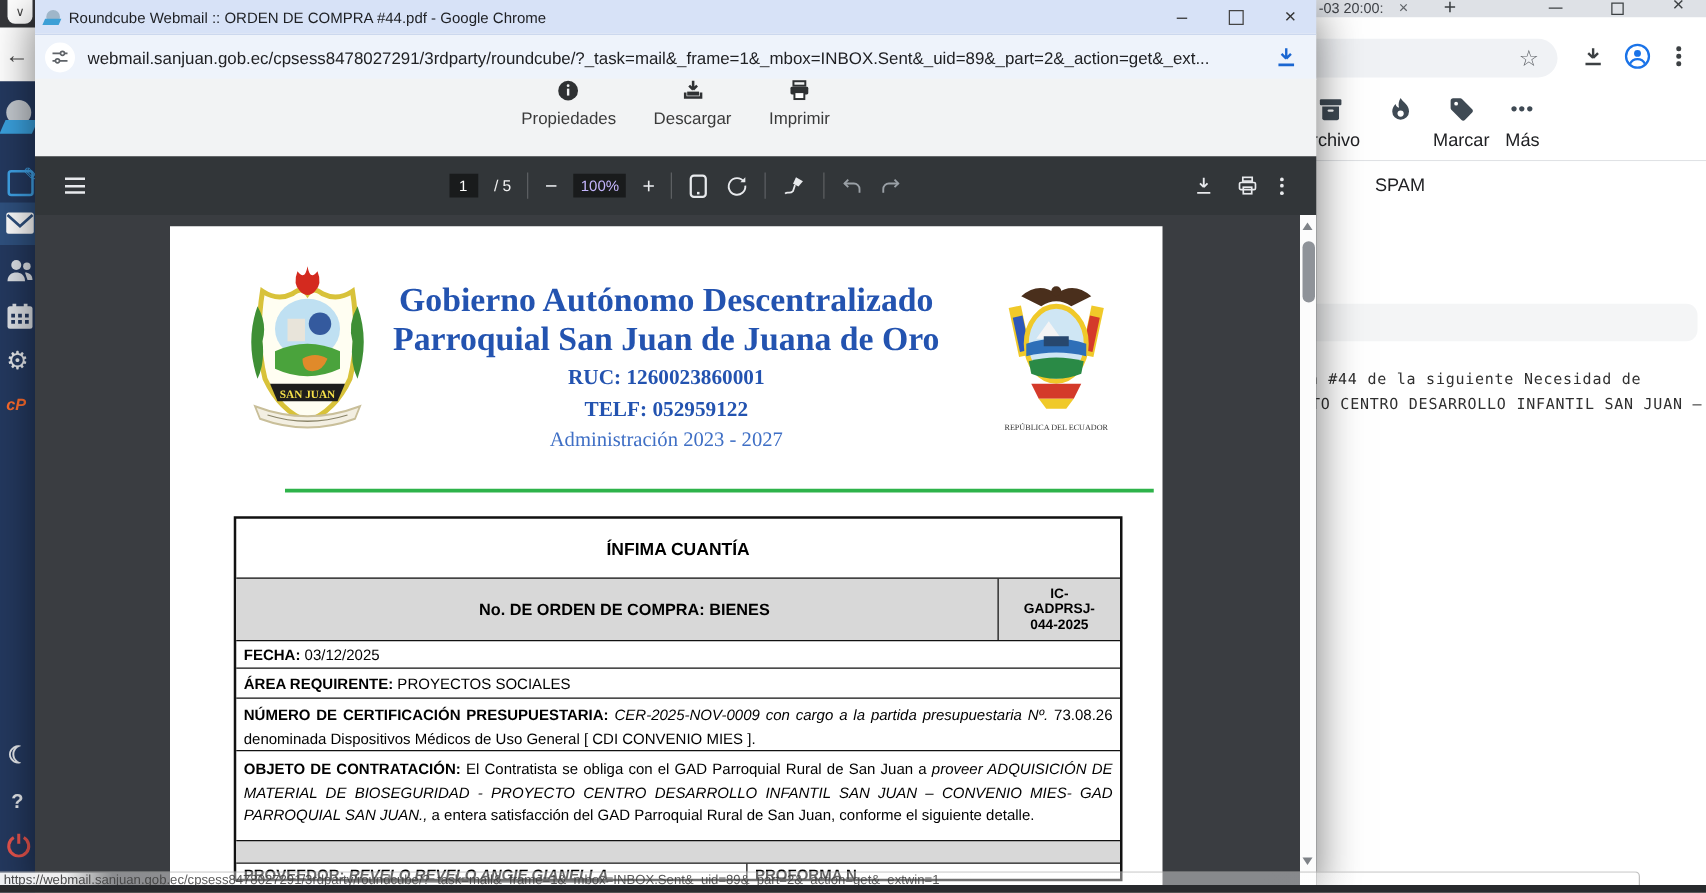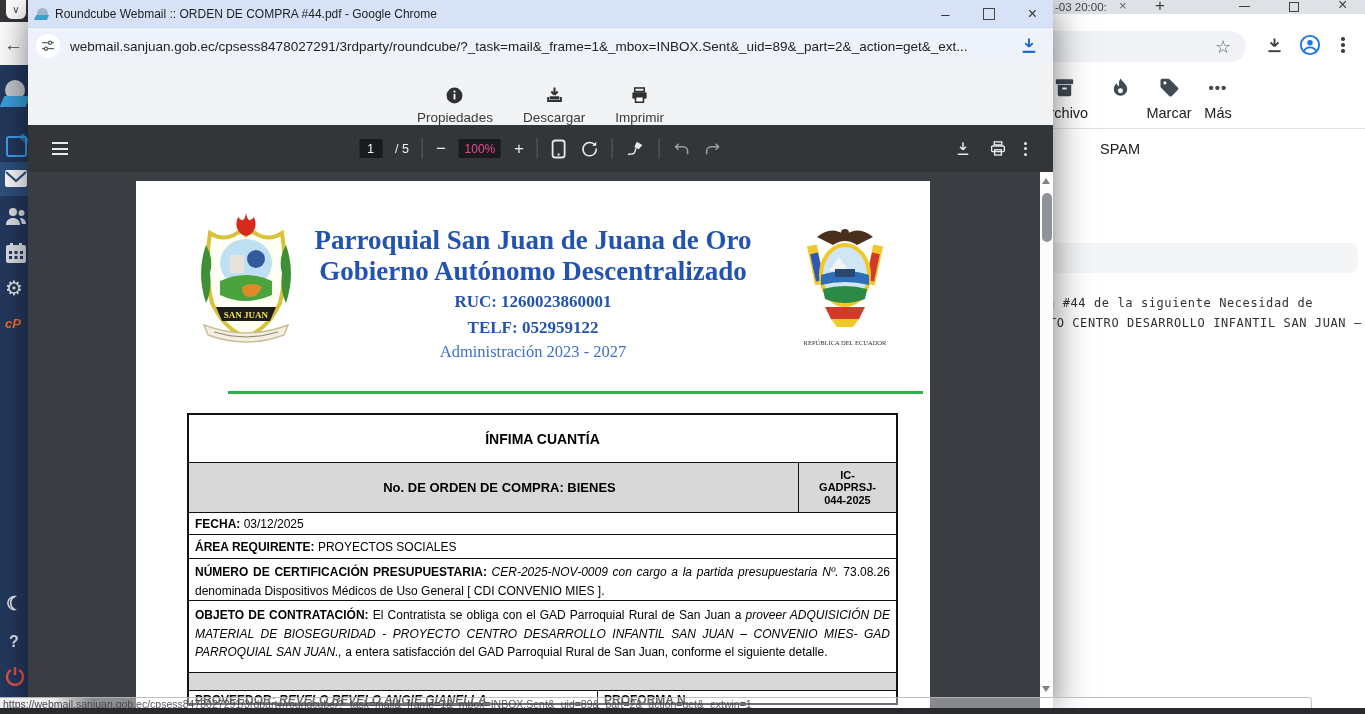--- a/index.html
+++ b/index.html
@@ -48,32 +48,32 @@
   .p-title .txt{font-size:12px;color:#1d1f23;margin-left:7px;flex:1;white-space:nowrap;overflow:hidden;}
   .wc{display:flex;align-items:center;gap:33px;margin-right:16px;}
   .wc .mn{font-size:15px;color:#333;}
   .wc .mx{width:10px;height:10px;border:1.3px solid #444;}
   .wc .cl{font-size:16px;color:#333;}
   .fav-c{width:11px;height:11px;border-radius:50%;background:#9fb6c9;margin-left:9px;}
   .fav-b{position:absolute;left:7px;top:15px;width:13px;height:5px;background:#3c9fd6;transform:skewX(-24deg);}
   .p-url{left:0;top:27px;width:1025px;height:36px;background:#eef3fb;border-top:1px solid #ccd8ee;display:flex;align-items:center;}
   .urlcirc{width:24px;height:24px;border-radius:50%;background:#fff;margin-left:8px;display:flex;align-items:center;justify-content:center;}
   .urltxt{font-size:13.5px;color:#202124;margin-left:10px;flex:1;white-space:nowrap;overflow:hidden;}
-  .p-plugbar{left:0;top:63px;width:1025px;height:62px;background:#f2f3f4;display:flex;align-items:flex-end;justify-content:center;gap:30px;}
+  .p-plugbar{left:0;top:63px;width:1025px;height:62px;background:#f2f3f4;display:flex;align-items:flex-start;justify-content:center;gap:30px;}
   .pact{display:flex;flex-direction:column;align-items:center;cursor:default;}
   .pact .lbl{margin-top:5px;font-size:13.5px;color:#3a3a3a;}
   .p-pdfbar{left:0;top:125px;width:1025px;height:47px;background:#323639;display:flex;align-items:center;color:#e8eaed;}
   .burger{margin-left:24px;display:flex;flex-direction:column;gap:3.5px;}
   .burger i{display:block;width:16px;height:2px;background:#e8eaed;}
   .centerg{position:absolute;left:50%;transform:translateX(-50%);display:flex;align-items:center;gap:13px;}
   .pgbox{width:23px;height:19px;background:#191b1c;color:#fff;font-size:12px;display:flex;align-items:center;justify-content:center;}
   .ptot{font-size:12.5px;color:#f1f1f1;}
   .vdiv{width:1px;height:21px;background:#5c5f62;}
   .zbtn{font-size:17px;color:#e8eaed;}
-  .zoombox{width:42px;height:19px;background:#191b1c;color:#ec4899;font-size:12px;display:flex;align-items:center;justify-content:center;}
+  .zoombox{width:42px;height:19px;background:#191b1c;color:#c4b5fd;font-size:12px;display:flex;align-items:center;justify-content:center;}
   .rightg{margin-left:auto;display:flex;align-items:center;gap:17px;margin-right:26px;}
   .kebab{display:flex;flex-direction:column;gap:2.5px;}
   .kebab i{width:3px;height:3px;border-radius:50%;background:#e8eaed;}
   .kebab.dark i{background:#3c4043;width:3.5px;height:3.5px;}
   .p-view{left:0;top:172px;width:1025px;height:536px;background:#3a3d41;overflow:hidden;}
   .vscroll{position:absolute;right:0;top:0;width:13px;height:536px;background:#fcfcfc;}
   .tri-up{position:absolute;left:2px;top:6px;width:0;height:0;border-left:4.5px solid transparent;border-right:4.5px solid transparent;border-bottom:6px solid #7e8287;}
   .tri-dn{position:absolute;left:2px;top:514px;width:0;height:0;border-left:4.5px solid transparent;border-right:4.5px solid transparent;border-top:6px solid #7e8287;}
   .thumb{position:absolute;left:1.5px;top:21px;width:10px;height:49px;border-radius:5px;background:#8f9399;}
 
@@ -393,22 +393,22 @@
             <path d="M24 48 L34 34 L44 48z" fill="#f4f4f4"></path>
             <path d="M16 52 Q40 44 64 52 L64 62 Q40 56 16 62z" fill="#2e6fb8"></path>
             <path d="M18 66 Q40 60 62 66 L60 76 Q40 84 20 76z" fill="#2a8a46"></path>
             <rect x="30" y="46" width="20" height="8" fill="#27476e"></rect>
             <path d="M20 84 L60 84 L54 96 L26 96z" fill="#d43a2a"></path>
             <path d="M26 96 L54 96 L48 104 L32 104z" fill="#f0c929"></path>
           </svg>
         </span>
 
         <div class="dochead">
+          <div class="t1">Gobierno Autónomo Descentralizado</div>
           <div class="t1">Parroquial San Juan de Juana de Oro</div>
-          <div class="t1">Gobierno Autónomo Descentralizado</div>
           <div class="t2">RUC: 1260023860001</div>
           <div class="t2">TELF: 052959122</div>
           <div class="t3">Administración 2023 - 2027</div>
         </div>
         <div class="sealcap">REPÚBLICA DEL ECUADOR</div>
         <div class="greenline"></div>
 
         <div class="dtable">
           <div class="trow first ctr b" style="height:47px;font-size:14px;">ÍNFIMA CUANTÍA</div>
           <div class="trow gray" style="height:50px;">

